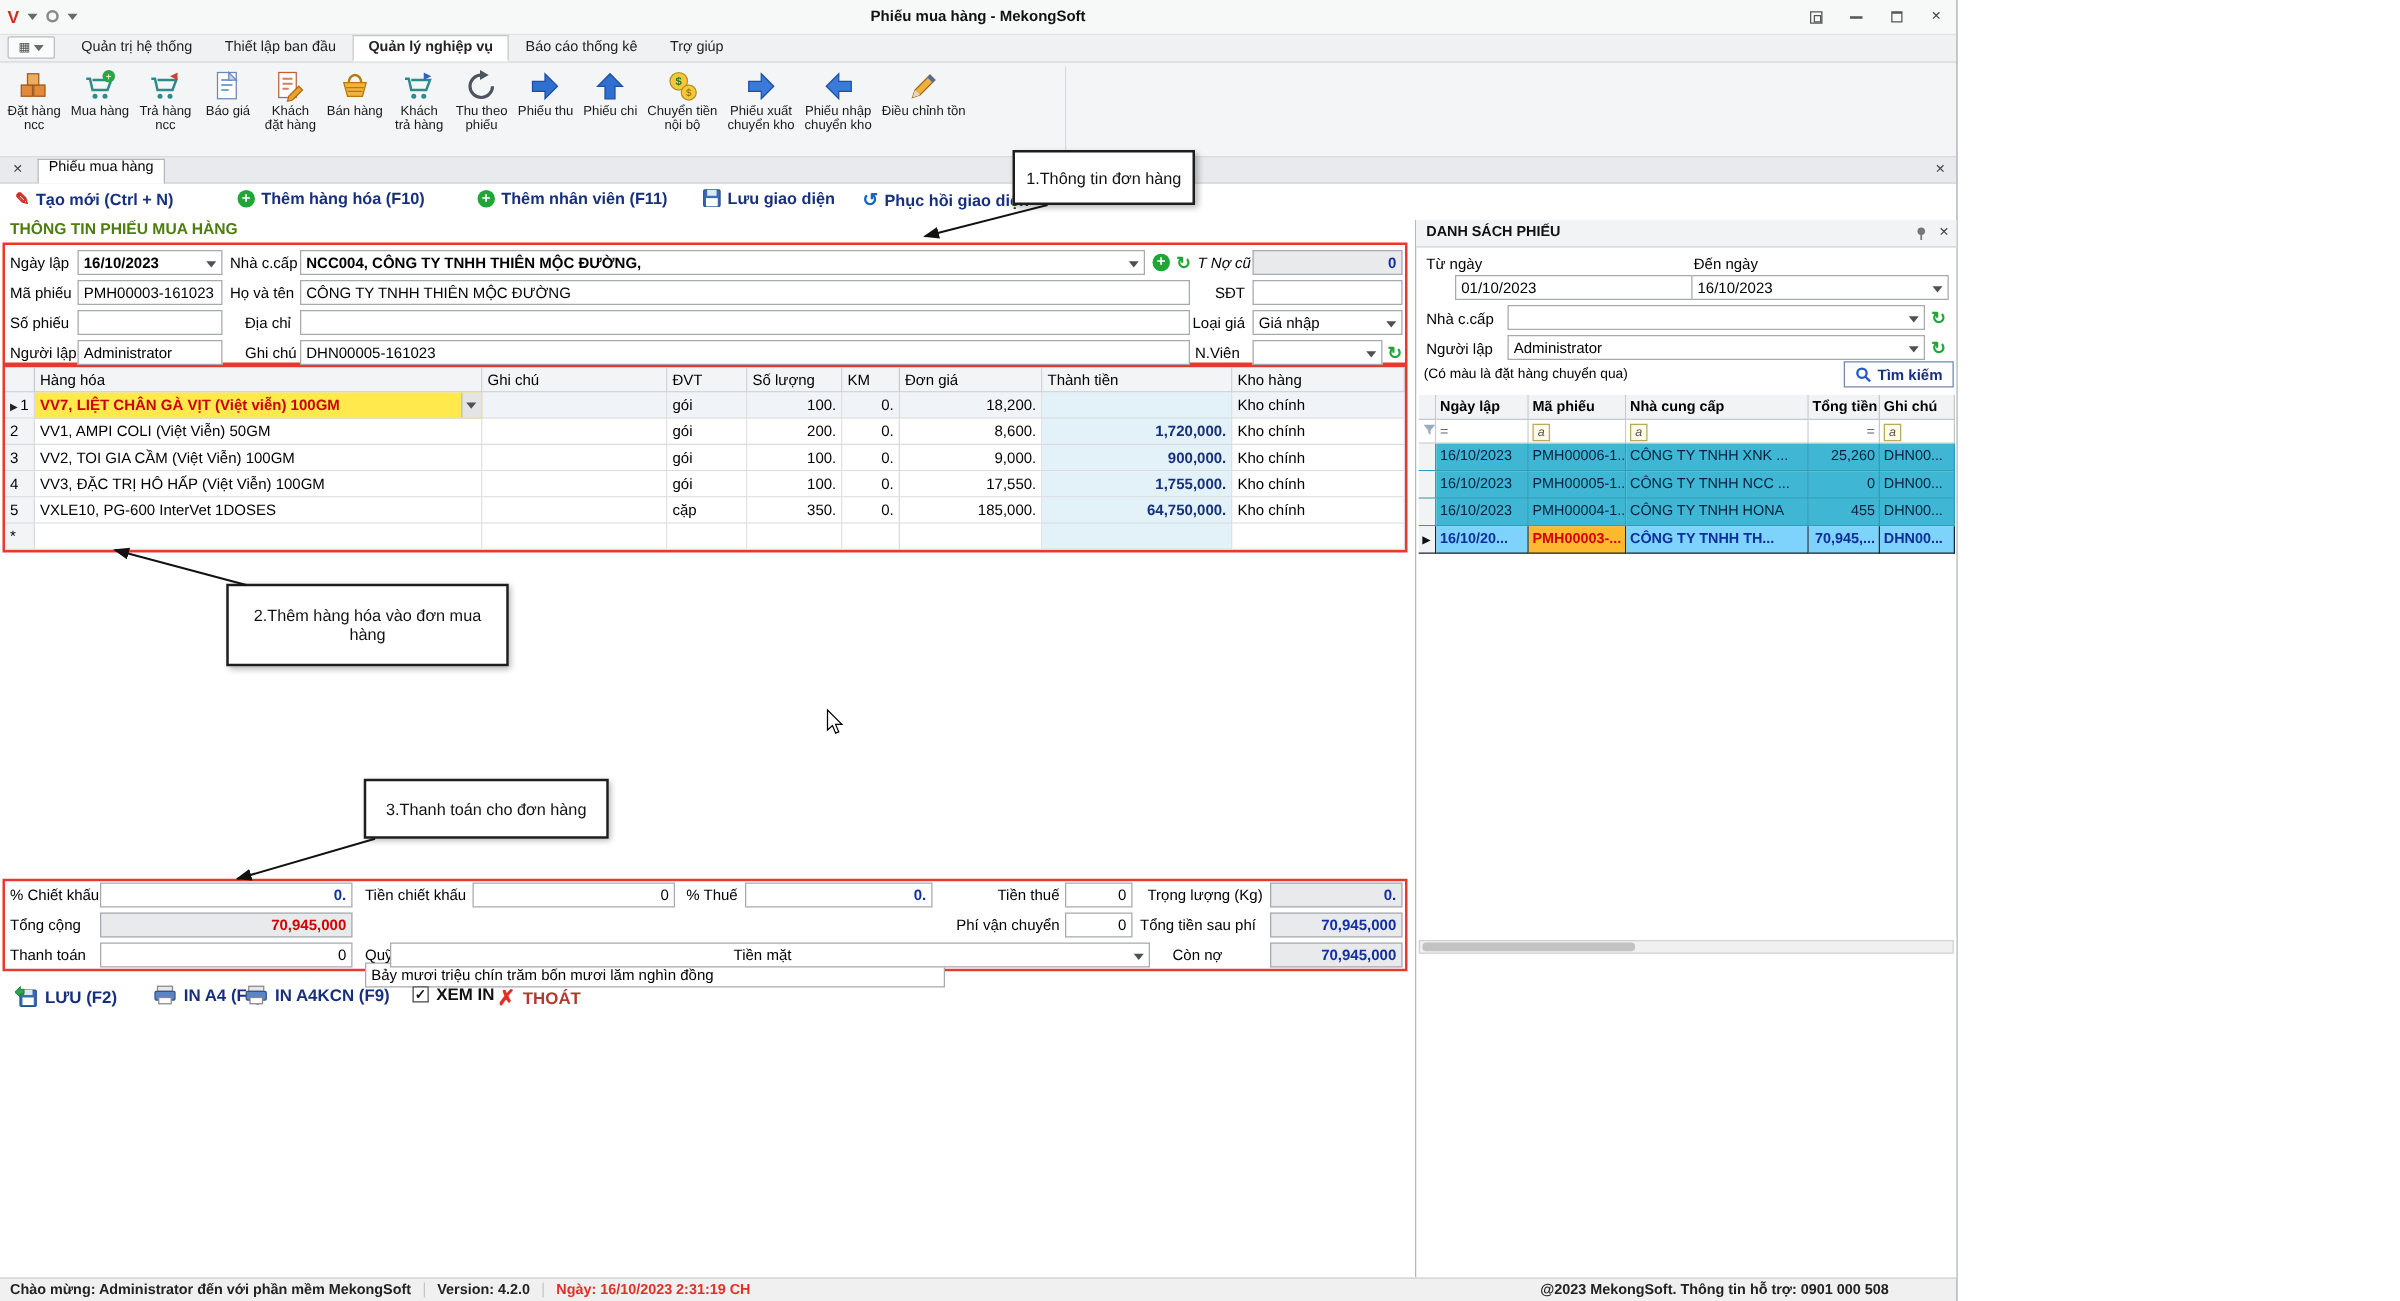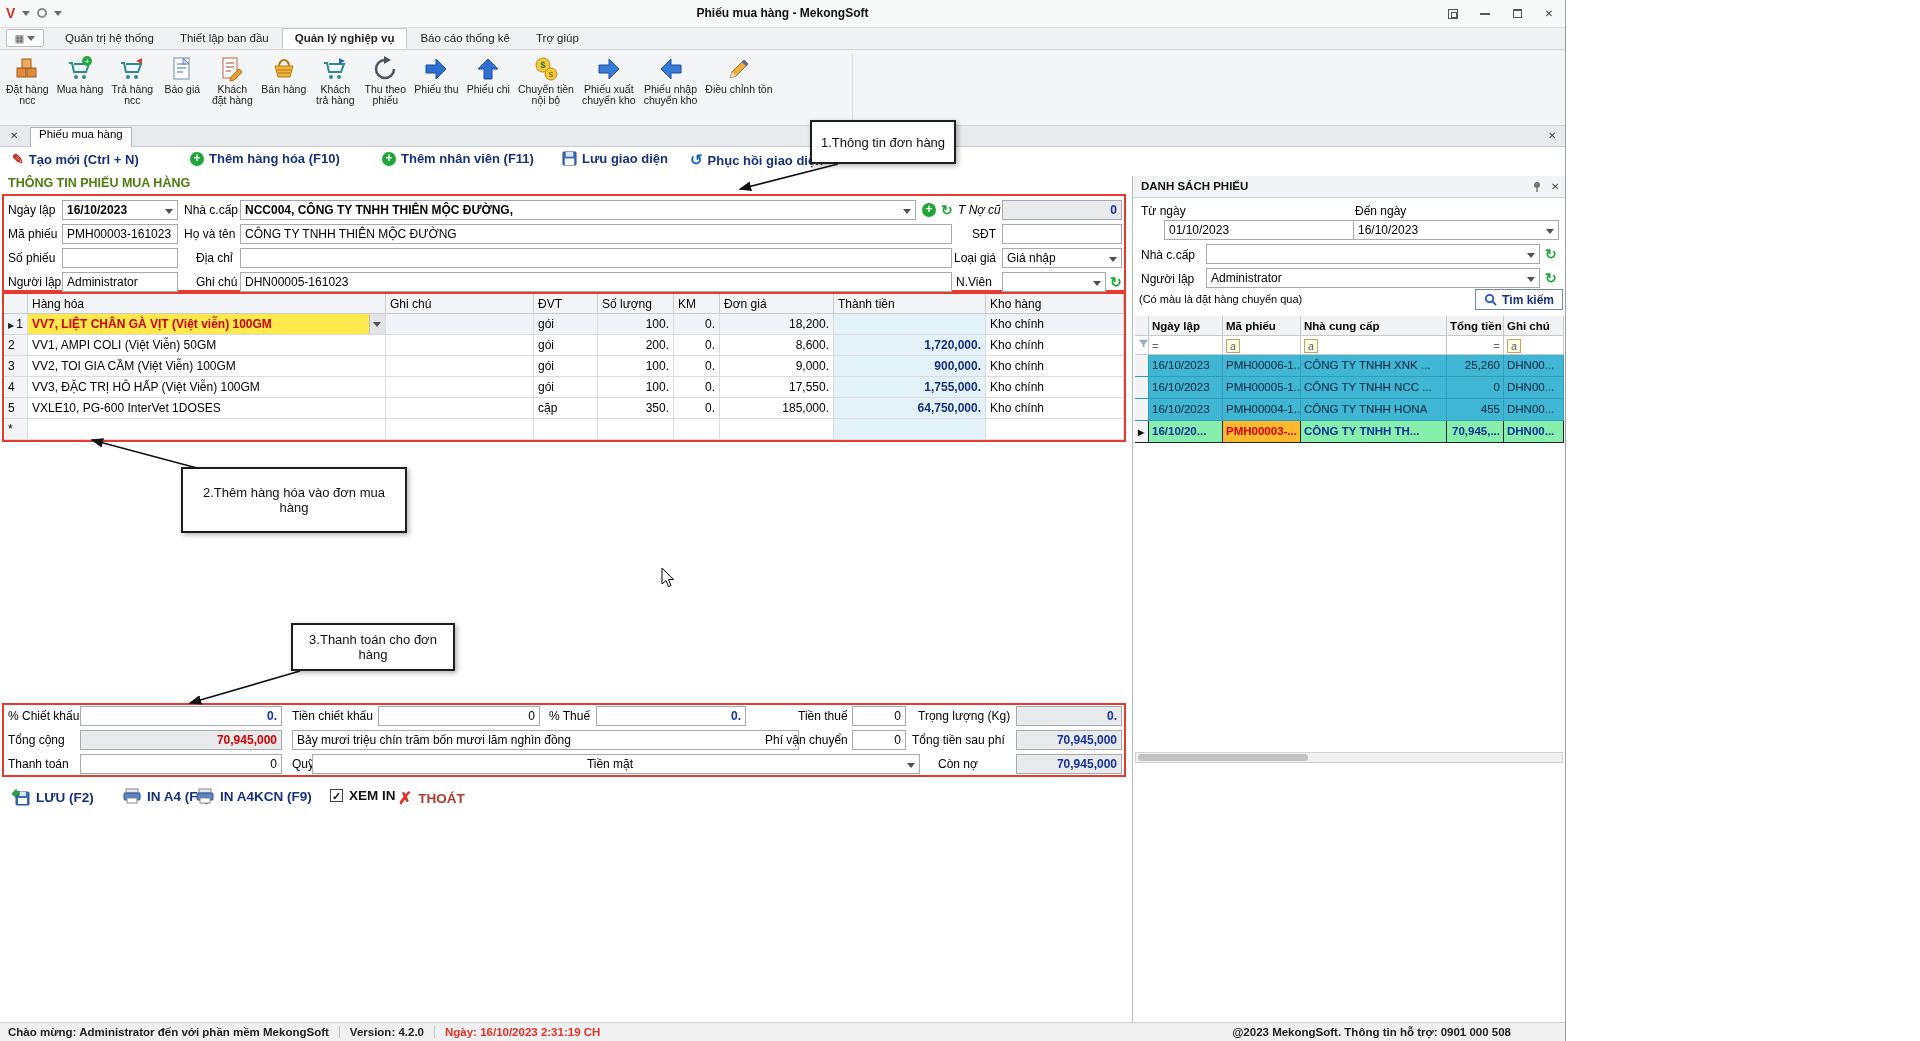--- a/index.html
+++ b/index.html
@@ -93,21 +93,21 @@
   .rphead { position:absolute; left:0; top:0; width:100%; height:22px; background:#f2f3f4; border-bottom:1px solid #cfd2d6; }
   .rptitle { position:absolute; left:8px; top:4px; font-size:11.5px; font-weight:bold; color:#111; }
   .rlbl { position:absolute; font-size:12px; color:#000; white-space:nowrap; }
   .rc { border-right:1px solid #c6c8cb; border-bottom:1px solid #c6c8cb; font-size:11.5px; padding:2px 3px; white-space:nowrap; overflow:hidden; height:22px; line-height:16px; background:#fff; }
   .rhead .rc { background:#f2f3f4; font-weight:bold; height:20px; }
   .rfilter .rc { height:19px; color:#667; background:#fff; }
   .r-ind{width:14px; background:#f2f3f4;} .r-date{width:74px;} .r-code{width:78px;} .r-sup{width:146px;} .r-tot{width:57px; text-align:right;} .r-note{width:60px;}
   .rhead .r-tot { text-align:left; }
   .cyanrow .rc { background:#3fb6d3; border-color:#2f9cb8; color:#05223d; }
   .cyanrow .r-ind { background:#f2f3f4; }
-  .greenrow .rc { background:#86efac; border-color:#20262b; color:#0c2f9c; font-weight:bold; }
+  .greenrow .rc { background:#7dd3fc; border-color:#20262b; color:#0c2f9c; font-weight:bold; }
   .greenrow .r-ind { background:#f2f3f4; color:#111; }
   .greenrow .r-code { background:#ffb92e; color:#d40000; }
   .fbox { display:inline-block; width:14px; height:14px; border:1px solid #b8a860; background:#fffbe6; font-size:10px; line-height:13px; text-align:center; font-style:italic; color:#555; }
   .searchbtn { position:absolute; left:342px; top:113px; width:88px; height:21px; border:1px solid #6e87ad; background:#fdfdfd; display:flex; align-items:center; justify-content:center; gap:5px; font-size:12px; font-weight:bold; color:#17307e; }
   .hscroll { position:absolute; left:2px; top:576px; width:428px; height:11px; background:#f0f0f0; border:1px solid #d2d2d2; }
   .hthumb { position:absolute; left:2px; top:1px; width:170px; height:7px; background:#c2c2c2; border-radius:3px; }
 
   
   .statusbar { position:absolute; left:0; top:1022px; width:100%; height:19px; background:#f0f0f0; border-top:1px solid #cfcfcf; display:flex; align-items:center; font-size:11.5px; font-weight:bold; color:#222; }
   .sbsep { width:0; height:12px; border-left:1px solid #c4c4c4; margin:0 10px; }
@@ -451,38 +451,38 @@
       <div class="gc c-qty"></div>
       <div class="gc c-km"></div>
       <div class="gc c-price"></div>
       <div class="gc c-total cyan"></div>
       <div class="gc c-kho"></div>
     </div>
   </div>
 
   <div class="ann" style="left:810px; top:120px; width:146px; height:44px;">1.Thông tin đơn hàng</div>
   <div class="ann" style="left:181px; top:467px; width:226px; height:66px;">2.Thêm hàng hóa vào đơn mua hàng</div>
-  <div class="ann" style="left:291px; top:623px; width:164px; height:48px;">3.Thanh toán cho đơn hàng</div>
+  <div class="ann" style="left:291px; top:623px; width:196px; height:48px;">3.Thanh toán cho đơn hàng</div>
 
   <div class="redbox" style="left:2px; top:703px; width:1124px; height:74px;"></div>
 
   <span class="lbl" style="left:8px; top:706px;">% Chiết khấu</span>
   <span class="inp num vblue" style="left:80px; top:706px; width:202px;">0.</span>
   <span class="lbl" style="left:292px; top:706px;">Tiền chiết khấu</span>
   <span class="inp num" style="left:378px; top:706px; width:162px;">0</span>
   <span class="lbl" style="left:549px; top:706px;">% Thuế</span>
   <span class="inp num vblue" style="left:596px; top:706px; width:150px;">0.</span>
   <span class="lbl" style="left:798px; top:706px;">Tiền thuế</span>
   <span class="inp num" style="left:852px; top:706px; width:54px;">0</span>
   <span class="lbl" style="left:918px; top:706px;">Trọng lượng (Kg)</span>
   <span class="inp ro num vblue" style="left:1016px; top:706px; width:106px;">0.</span>
 
   <span class="lbl" style="left:8px; top:730px;">Tổng cộng</span>
   <span class="inp ro num vred" style="left:80px; top:730px; width:202px;">70,945,000</span>
-  <span class="inp" style="left:292px; top:730px; width:507px;">Bảy mươi triệu chín trăm bốn mươi lăm nghìn đồng</span>
+  <span class="inp" style="left:292px; top:770px; width:464px;">Bảy mươi triệu chín trăm bốn mươi lăm nghìn đồng</span>
   <span class="lbl" style="left:765px; top:730px;">Phí vận chuyển</span>
   <span class="inp num" style="left:852px; top:730px; width:54px;">0</span>
   <span class="lbl" style="left:912px; top:730px;">Tổng tiền sau phí</span>
   <span class="inp ro num vblue" style="left:1016px; top:730px; width:106px;">70,945,000</span>
 
   <span class="lbl" style="left:8px; top:754px;">Thanh toán</span>
   <span class="inp num" style="left:80px; top:754px; width:202px;">0</span>
   <span class="lbl" style="left:292px; top:754px;">Quỹ</span>
   <span class="inp combo" style="left:312px; top:754px; width:608px;text-align:center;"><span>Tiền mặt</span><span class="dd"></span></span>
   <span class="lbl" style="left:938px; top:754px;">Còn nợ</span>

